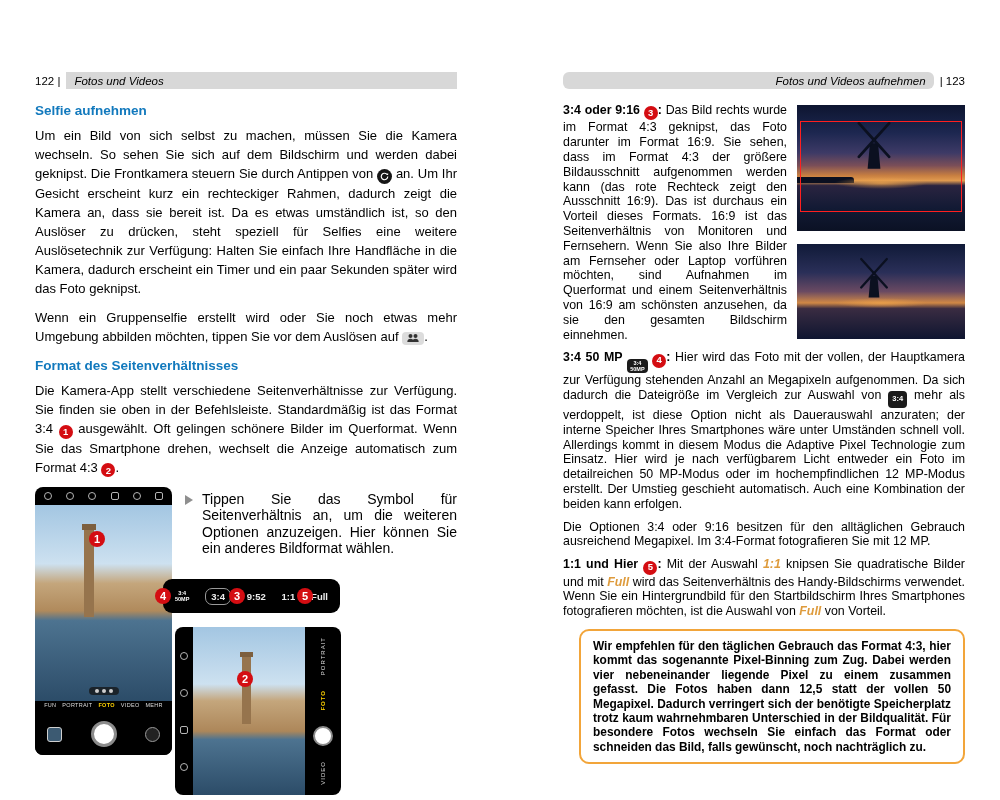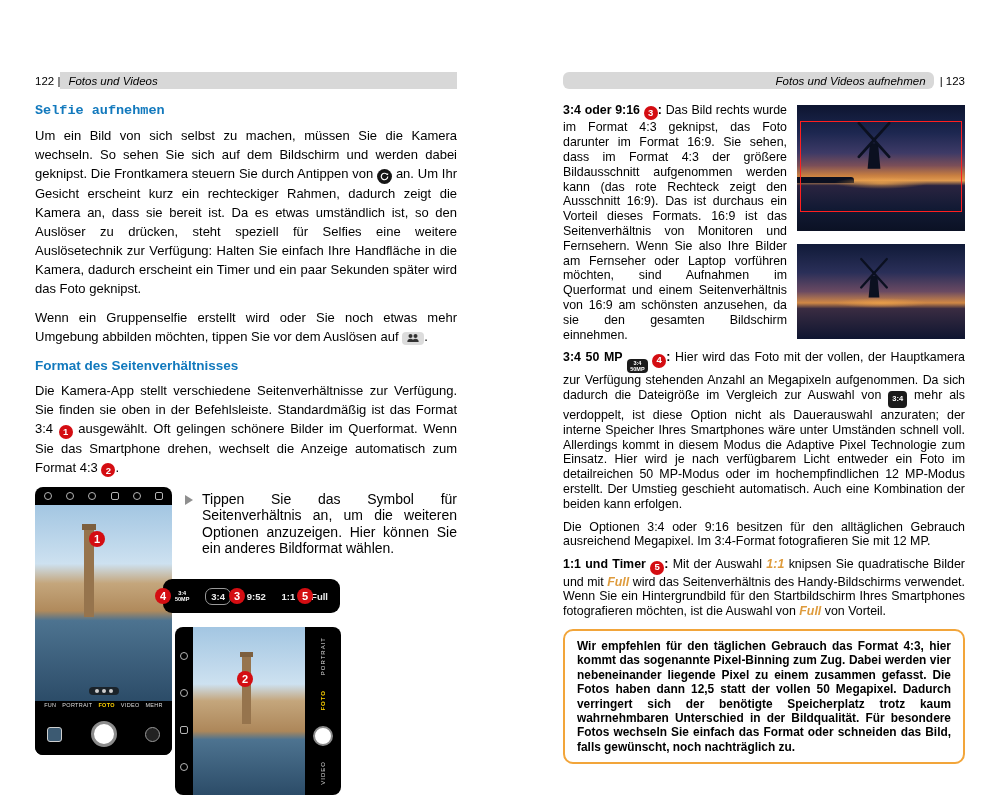--- a/index.html
+++ b/index.html
@@ -3,27 +3,27 @@
 <meta charset="utf-8">
 <style>
   html,body{margin:0;padding:0;}
   body{width:1000px;height:800px;background:#ffffff;font-family:"Liberation Sans",sans-serif;color:#000;position:relative;overflow:hidden;}
   .page{position:absolute;top:72px;}
   .page-left{left:35px;width:422px;}
   .page-right{left:563px;width:402px;}
 
   .pagehead{display:flex;align-items:center;height:17px;font-size:11.5px;margin-bottom:14px;}
   .pagehead .pnum{white-space:nowrap;}
-  .page-left .pnum{}
+  .page-left .pnum{margin-right:6px;}
   .page-right .pnum{margin-left:6px;}
   .headbar{flex:1;height:17px;background:#d8d8d8;display:flex;align-items:center;padding:0 8px;box-sizing:border-box;font-size:11.5px;font-style:italic;}
   .page-right .headbar{justify-content:flex-end;border-radius:6px;}
 
   h2.sec{color:#1279bd;font-size:13.5px;font-weight:bold;margin:12px 0 6px;}
-  .page-left h2.sec.first{margin-top:4px;font-family:Liberation Mono, monospace;}
+  .page-left h2.sec.first{margin-top:4px;}
   p.body{font-size:13px;line-height:19px;text-align:justify;margin:8px 0 10px;}
   .page-right p.body{font-size:12.4px;line-height:14.8px;margin:0 0 8px;}
 
   .badge{display:inline-flex;align-items:center;justify-content:center;width:14px;height:14px;border-radius:50%;background:#d40d12;color:#fff;font-size:9.5px;font-weight:bold;vertical-align:-2px;flex:none;}
   .badge.lg{width:16px;height:16px;font-size:11px;}
   .hl{color:#de9b3c;font-style:italic;font-weight:bold;}
 
   .cam-flip{display:inline-flex;align-items:center;justify-content:center;width:15px;height:15px;border-radius:50%;background:#161616;vertical-align:-3px;}
   .grp{display:inline-flex;align-items:center;justify-content:center;width:22px;height:13px;border-radius:4px;background:#dcdcdc;vertical-align:-2px;}
   .chip{display:inline-flex;flex-direction:column;align-items:center;justify-content:center;background:#1b1b1b;color:#fff;border-radius:4px;padding:1px 3px;vertical-align:-4px;}
@@ -79,21 +79,21 @@
   .photos{float:right;width:168px;margin:2px 0 6px 10px;}
   .photoA{position:relative;height:126px;overflow:hidden;background:linear-gradient(180deg,#0d1530 0%,#1d2750 22%,#3d3a66 38%,#7a4e58 48%,#c87f41 56%,#e09a4f 60%,#2a2440 64%,#121a34 82%,#0b1124 100%);}
   .photoB{position:relative;height:95px;margin-top:13px;overflow:hidden;background:linear-gradient(180deg,#101a38 0%,#2a2f58 30%,#6a4a62 50%,#d08845 62%,#3a2c42 68%,#0e1530 100%);}
   .crop-rect{position:absolute;left:3px;right:3px;top:16px;height:91px;border:1.5px solid #ff1f1f;box-sizing:border-box;}
   .mill{position:absolute;left:46%;transform:translateX(-50%);}
   .photoA .mill{bottom:37%;}
   .photoB .mill{bottom:30%;}
   .treeline{position:absolute;top:57%;left:0;width:34%;height:5%;background:#0a0f20;border-radius:0 3px 0 0;}
   .glow{position:absolute;left:22%;right:22%;top:57%;height:10%;background:radial-gradient(ellipse at center,rgba(240,165,75,.75),rgba(240,165,75,0) 70%);}
 
-  .tipbox{clear:both;border:2px solid #f2a53a;border-radius:10px;padding:8px 12px;margin-top:10px;font-size:11.9px;line-height:14.4px;font-weight:bold;text-align:justify;}
+  .tipbox{clear:both;border:2px solid #f2a53a;border-radius:10px;padding:8px 12px;margin-top:10px;font-size:11.9px;line-height:14.4px;font-weight:bold;text-align:justify;margin-left:16px;}
 </style>
 </head>
 <body>
 
 <div class="page page-left">
   <div class="pagehead">
     <span class="pnum">122 |</span>
     <div class="headbar">
       <span>Fotos und Videos</span>
     </div>
@@ -260,21 +260,21 @@
       </span>
     <span class="badge">4</span><b>:</b>
     <span>Hier wird das Foto mit der vollen, der Hauptkamera zur Verfügung stehenden Anzahl an Megapixeln aufgenommen. Da sich dadurch die Dateigröße im Vergleich zur Auswahl von</span>
     <span class="chip-sm">3:4</span>
     <span>mehr als verdoppelt, ist diese Option nicht als Dauerauswahl anzuraten; der interne Speicher Ihres Smartphones wäre unter Umständen schnell voll. Allerdings kommt in diesem Modus die Adaptive Pixel Technologie zum Einsatz. Hier wird je nach verfügbarem Licht entweder ein Foto im detailreichen 50 MP-Modus oder im hochempfindlichen 12 MP-Modus erstellt. Der Umstieg geschieht automatisch. Auch eine Kombination der beiden kann erfolgen.</span>
   </p>
 
   <p class="body">Die Optionen 3:4 oder 9:16 besitzen für den alltäglichen Gebrauch ausreichend Megapixel. Im 3:4-Format fotografieren Sie mit 12 MP.</p>
 
   <p class="body">
-    <b>1:1 und Timer</b>
+    <b>1:1 und Hier</b>
     <span class="badge">5</span><b>:</b>
     <span>Mit der Auswahl</span>
     <span class="hl">1:1</span>
     <span>knipsen Sie quadratische Bilder und mit</span>
     <span class="hl">Full</span>
     <span>wird das Seitenverhältnis des Handy-Bildschirms verwendet. Wenn Sie ein Hintergrundbild für den Startbildschirm Ihres Smartphones fotografieren möchten, ist die Auswahl von</span>
     <span class="hl">Full</span>
     <span>von Vorteil.</span>
   </p>
 

